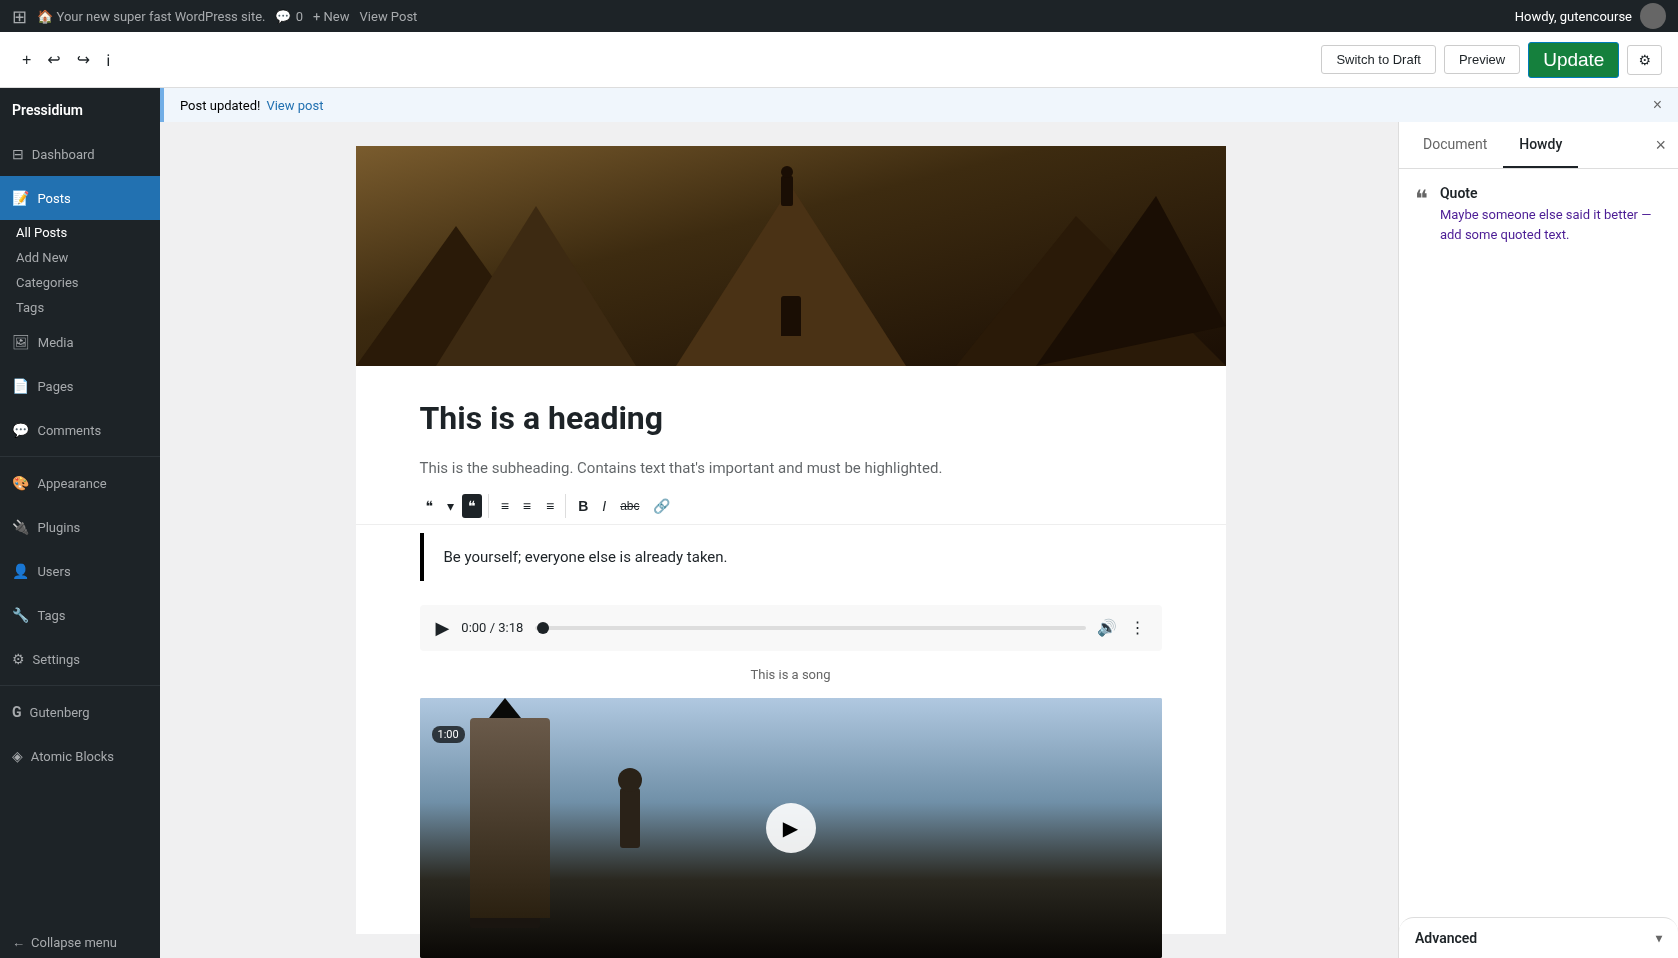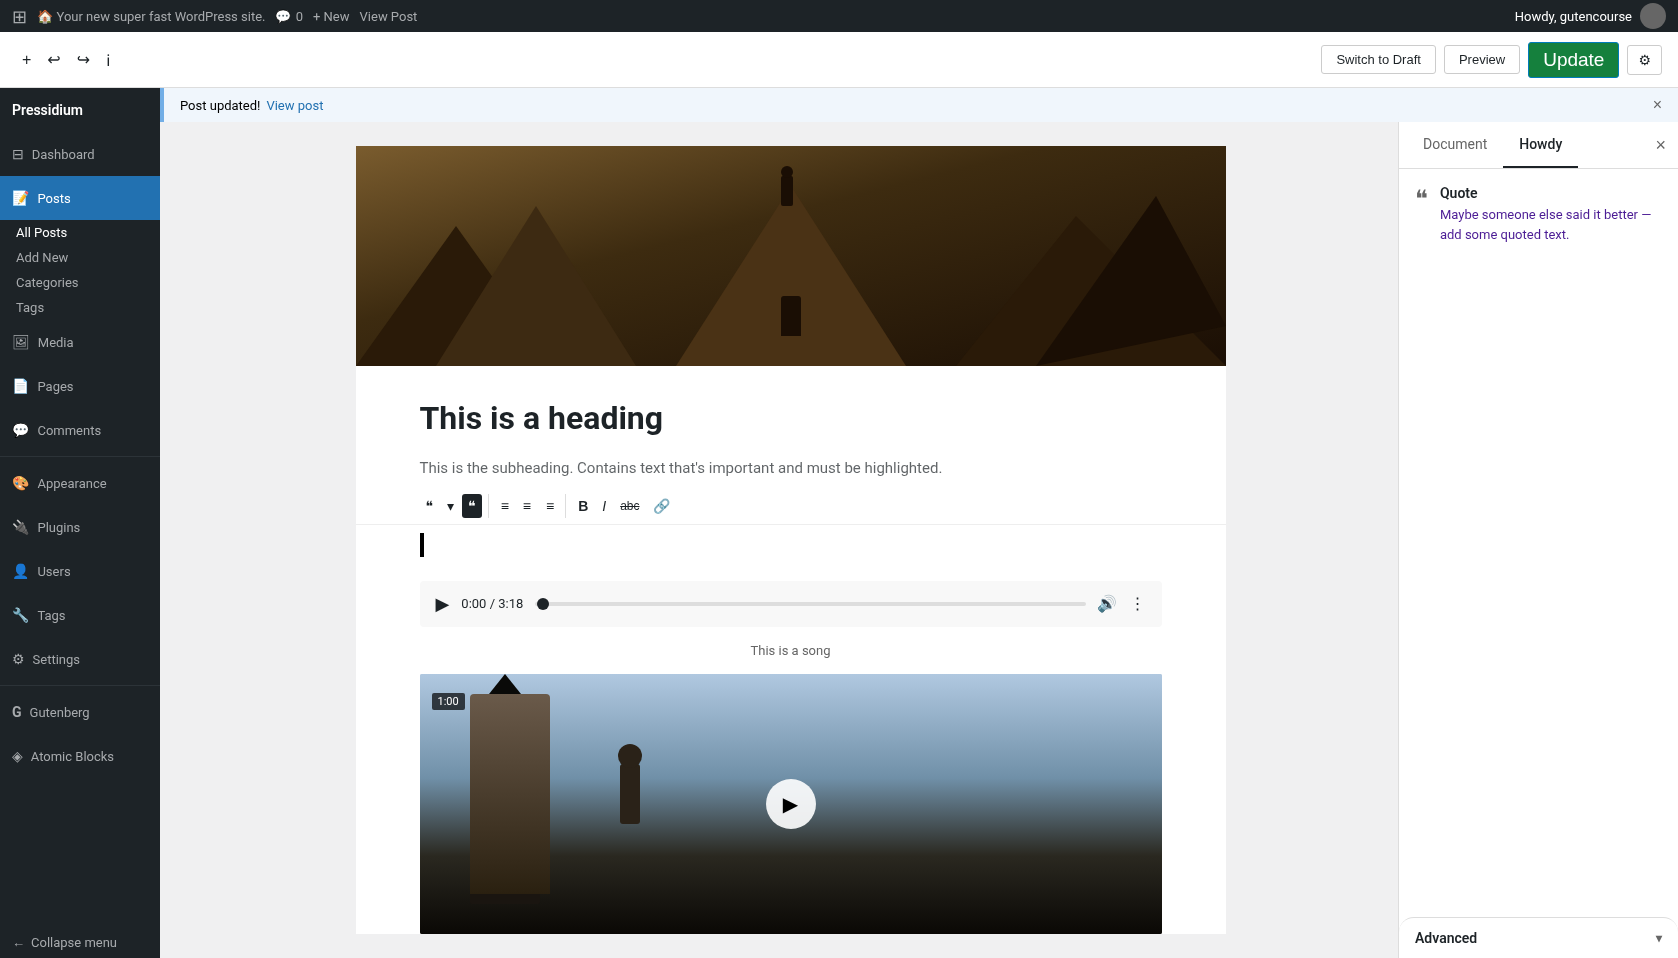--- a/index.html
+++ b/index.html
@@ -301,27 +301,27 @@
       position: absolute;
       top: 20px;
       left: 50px;
       width: 80px;
       height: 200px;
       background: linear-gradient(180deg, #6a5a4a 0%, #2a2010 100%);
       border-radius: 4px 4px 0 0;
     }
     .video-timestamp {
       position: absolute;
-      top: 19px;
+      top: 28px;
       left: 12px;
       background: rgba(0,0,0,0.7);
       color: #fff;
       font-size: 11px;
       padding: 2px 6px;
-      border-radius: 2px;
+      border-radius: 8px;
     }
     .video-play-overlay {
       position: absolute;
       top: 50%;
       left: 50%;
       transform: translate(-50%, -50%);
       width: 50px;
       height: 50px;
       background: rgba(255,255,255,0.9);
       border-radius: 50%;
@@ -561,20 +561,21 @@
             <button class="block-tool-btn" style="letter-spacing:1px;">≡</button>
             <button class="block-tool-btn" style="letter-spacing:-1px;">≡</button>
             <div class="block-tool-separator"></div>
             <button class="block-tool-btn" style="font-weight:bold;">B</button>
             <button class="block-tool-btn" style="font-style:italic;">I</button>
             <button class="block-tool-btn" style="font-size:12px; text-decoration:line-through;">abc</button>
             <button class="block-tool-btn">🔗</button>
           </div>
 
           <div class="quote-block">
+            <p class="quote-text">Be yourself; everyone else is already taken.</p>
           </div>
 
           <div class="audio-player">
             <button class="play-btn">▶</button>
             <span class="audio-time">0:00 / 3:18</span>
             <div class="audio-progress">
               <div class="audio-progress-dot"></div>
             </div>
             <span class="audio-volume">🔊</span>
             <span class="audio-more">⋮</span>

